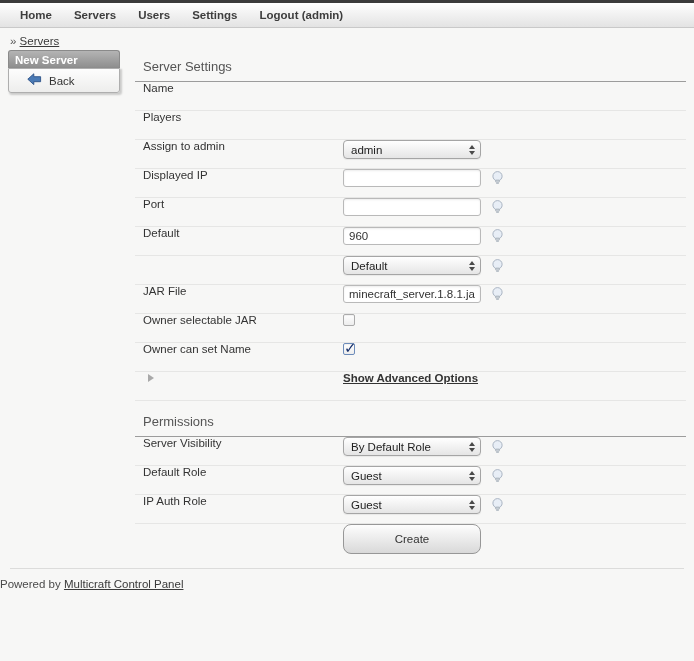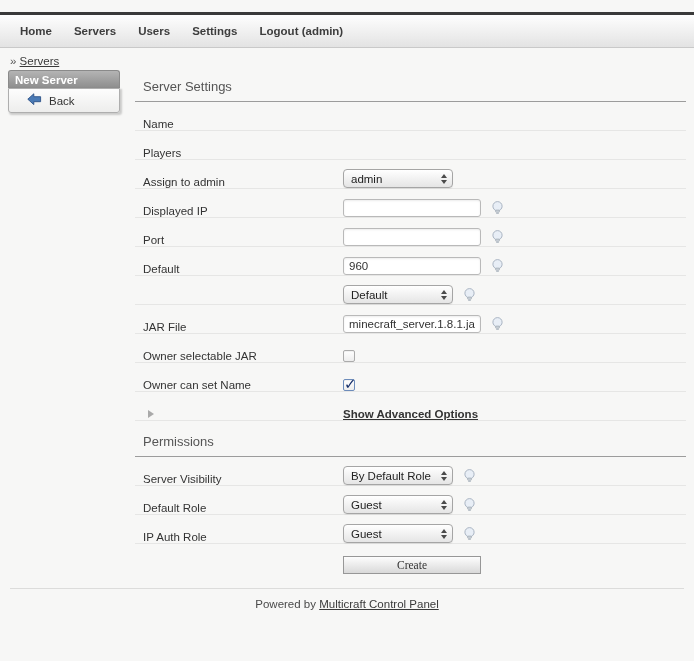--- a/index.html
+++ b/index.html
@@ -9,28 +9,27 @@
     background: #f7f7f6;
     font-family: "Liberation Sans", "DejaVu Sans", sans-serif;
     font-size: 11.5px;
     color: #333;
     overflow: hidden;
   }
   a { color: #3a3a3a; text-decoration: underline; cursor: pointer; }
 
   
   .topnav {
-    height: 36px;
+    height: 28px;
     border-top: 3px solid #3a3a3a;
     background: linear-gradient(#fefefe, #e3e3e3);
     border-bottom: 1px solid #c9c9c9;
     display: flex;
     align-items: center;
     padding-left: 9px;
-    margin-top: 12px;
   }
   .topnav .nav-item {
     padding: 0 11px;
     font-weight: bold;
     font-size: 11.5px;
     color: #3d3d3d;
     cursor: pointer;
   }
 
   
@@ -69,39 +68,39 @@
     font-size: 13px;
     font-weight: normal;
     color: #555;
     margin: 9px 0 7px 8px;
   }
   .section-rule { border: none; border-top: 1px solid #9c9c9c; height: 0; }
 
   
   .frow {
     display: flex;
-    align-items: flex-end;
+    align-items: flex-start;
     height: 29px;
     border-bottom: 1px solid #e6e6e5;
     padding-left: 8px;
   }
   .flabel { width: 200px; flex-shrink: 0; font-size: 11.5px; color: #333; }
   .fcontrol { display: flex; align-items: center; }
   .ftext {
     width: 138px; height: 18px;
     border: 1px solid #b9b9b9; border-radius: 3px;
     background: #fff;
     font-family: "Liberation Sans", "DejaVu Sans", sans-serif;
     font-size: 11.5px; color: #333;
     padding: 0 5px;
     box-shadow: inset 0 1px 2px rgba(0,0,0,0.08);
     outline: none;
   }
   .fselect {
-    width: 110px; height: 19px;
+    width: 138px; height: 19px;
     border: 1px solid #a5a5a5; border-radius: 4px;
     background: linear-gradient(#ffffff, #e5e5e5);
     display: flex; align-items: center; justify-content: space-between;
     padding: 0 5px 0 7px;
     font-size: 11.5px; color: #222;
     cursor: pointer;
     box-shadow: 0 1px 1px rgba(0,0,0,0.06);
   }
   .stepper { display: flex; flex-direction: column; align-items: center; gap: 2px; }
   .stepper .up { width: 0; height: 0; border: 3px solid transparent; border-bottom: 4px solid #4a4a4a; }
@@ -126,33 +125,33 @@
 
   .adv-triangle {
     width: 0; height: 0; margin-left: 5px;
     border: 4px solid transparent;
     border-left: 6px solid #a9a9a9;
   }
   .adv-link { font-size: 11.5px; font-weight: bold; color: #333; }
 
   .button-row { border-bottom: none; height: 30px; }
   .create-button {
-    width: 138px; height: 18px;
-    border: 1px solid #979797; border-radius: 0;
+    width: 138px; height: 30px;
+    border: 1px solid #979797; border-radius: 8px;
     background: linear-gradient(#fdfdfd, #d9d9d9);
-    font-family: Liberation Serif, serif;
+    font-family: Liberation Sans, sans-serif;
     font-size: 11.5px; color: #333;
     cursor: pointer;
     line-height: 14px;
   }
   .permissions-gap { height: 4px; }
 
   
   .footer-rule { border: none; border-top: 1px solid #dcdcdb; margin: 14px 10px 0; }
-  .footer-text { text-align: center; padding: 9px 0 0; font-size: 11.5px; color: #4a4a4a; }
+  .footer-text { text-align: left; padding: 9px 0 0; font-size: 11.5px; color: #4a4a4a; }
 </style>
 </head>
 <body>
 
 <div class="topnav">
   <span class="nav-item">Home</span>
   <span class="nav-item">Servers</span>
   <span class="nav-item">Users</span>
   <span class="nav-item">Settings</span>
   <span class="nav-item">Logout (admin)</span>

